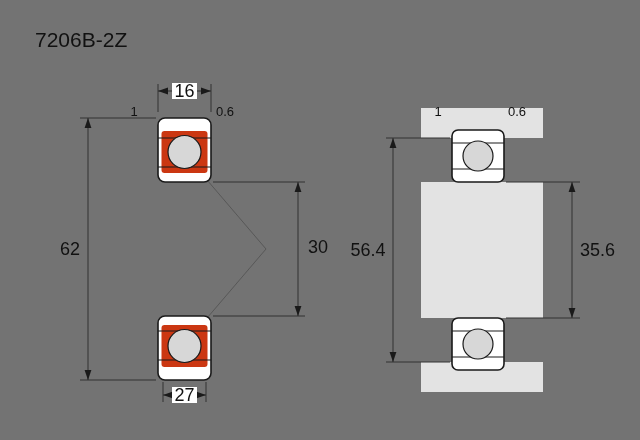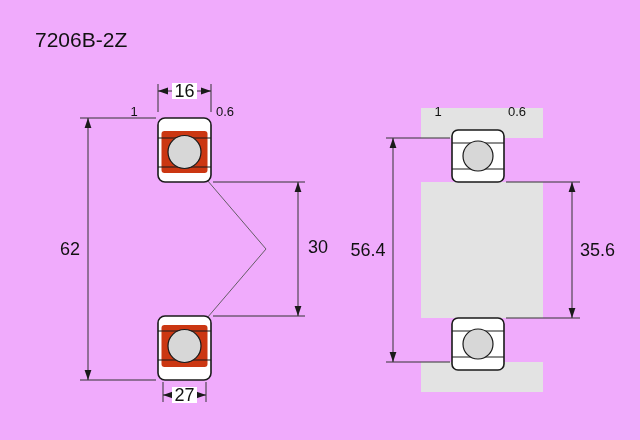--- a/index.html
+++ b/index.html
@@ -1,16 +1,16 @@
 <!DOCTYPE html>
 <html><head>
 <meta charset="utf-8">
 <style>
   html,body{margin:0;padding:0;background:#fff;}
-  .canvas{position:relative;width:640px;height:440px;background:#f0abfc;overflow:hidden;}
+  .canvas{position:relative;width:640px;height:440px;background:#737373;overflow:hidden;}
   svg text{font-family:"Liberation Sans","DejaVu Sans",sans-serif;fill:#111;}
   .title{font-size:21px;font-weight:500;}
   .dtxt{font-size:18px;}
   .stxt{font-size:13px;text-anchor:middle;}
   .thin{stroke:#333;stroke-width:1;fill:none;}
   .dml{stroke:#333;stroke-width:1;}
   .thin2{stroke:#555;stroke-width:0.9;fill:none;}
   .ring{fill:#ffffff;stroke:#1a1a1a;stroke-width:1.6;}
   .cage{stroke:#1a1a1a;stroke-width:1.2;fill:none;}
   .ball{stroke:#1a1a1a;stroke-width:1.2;}

